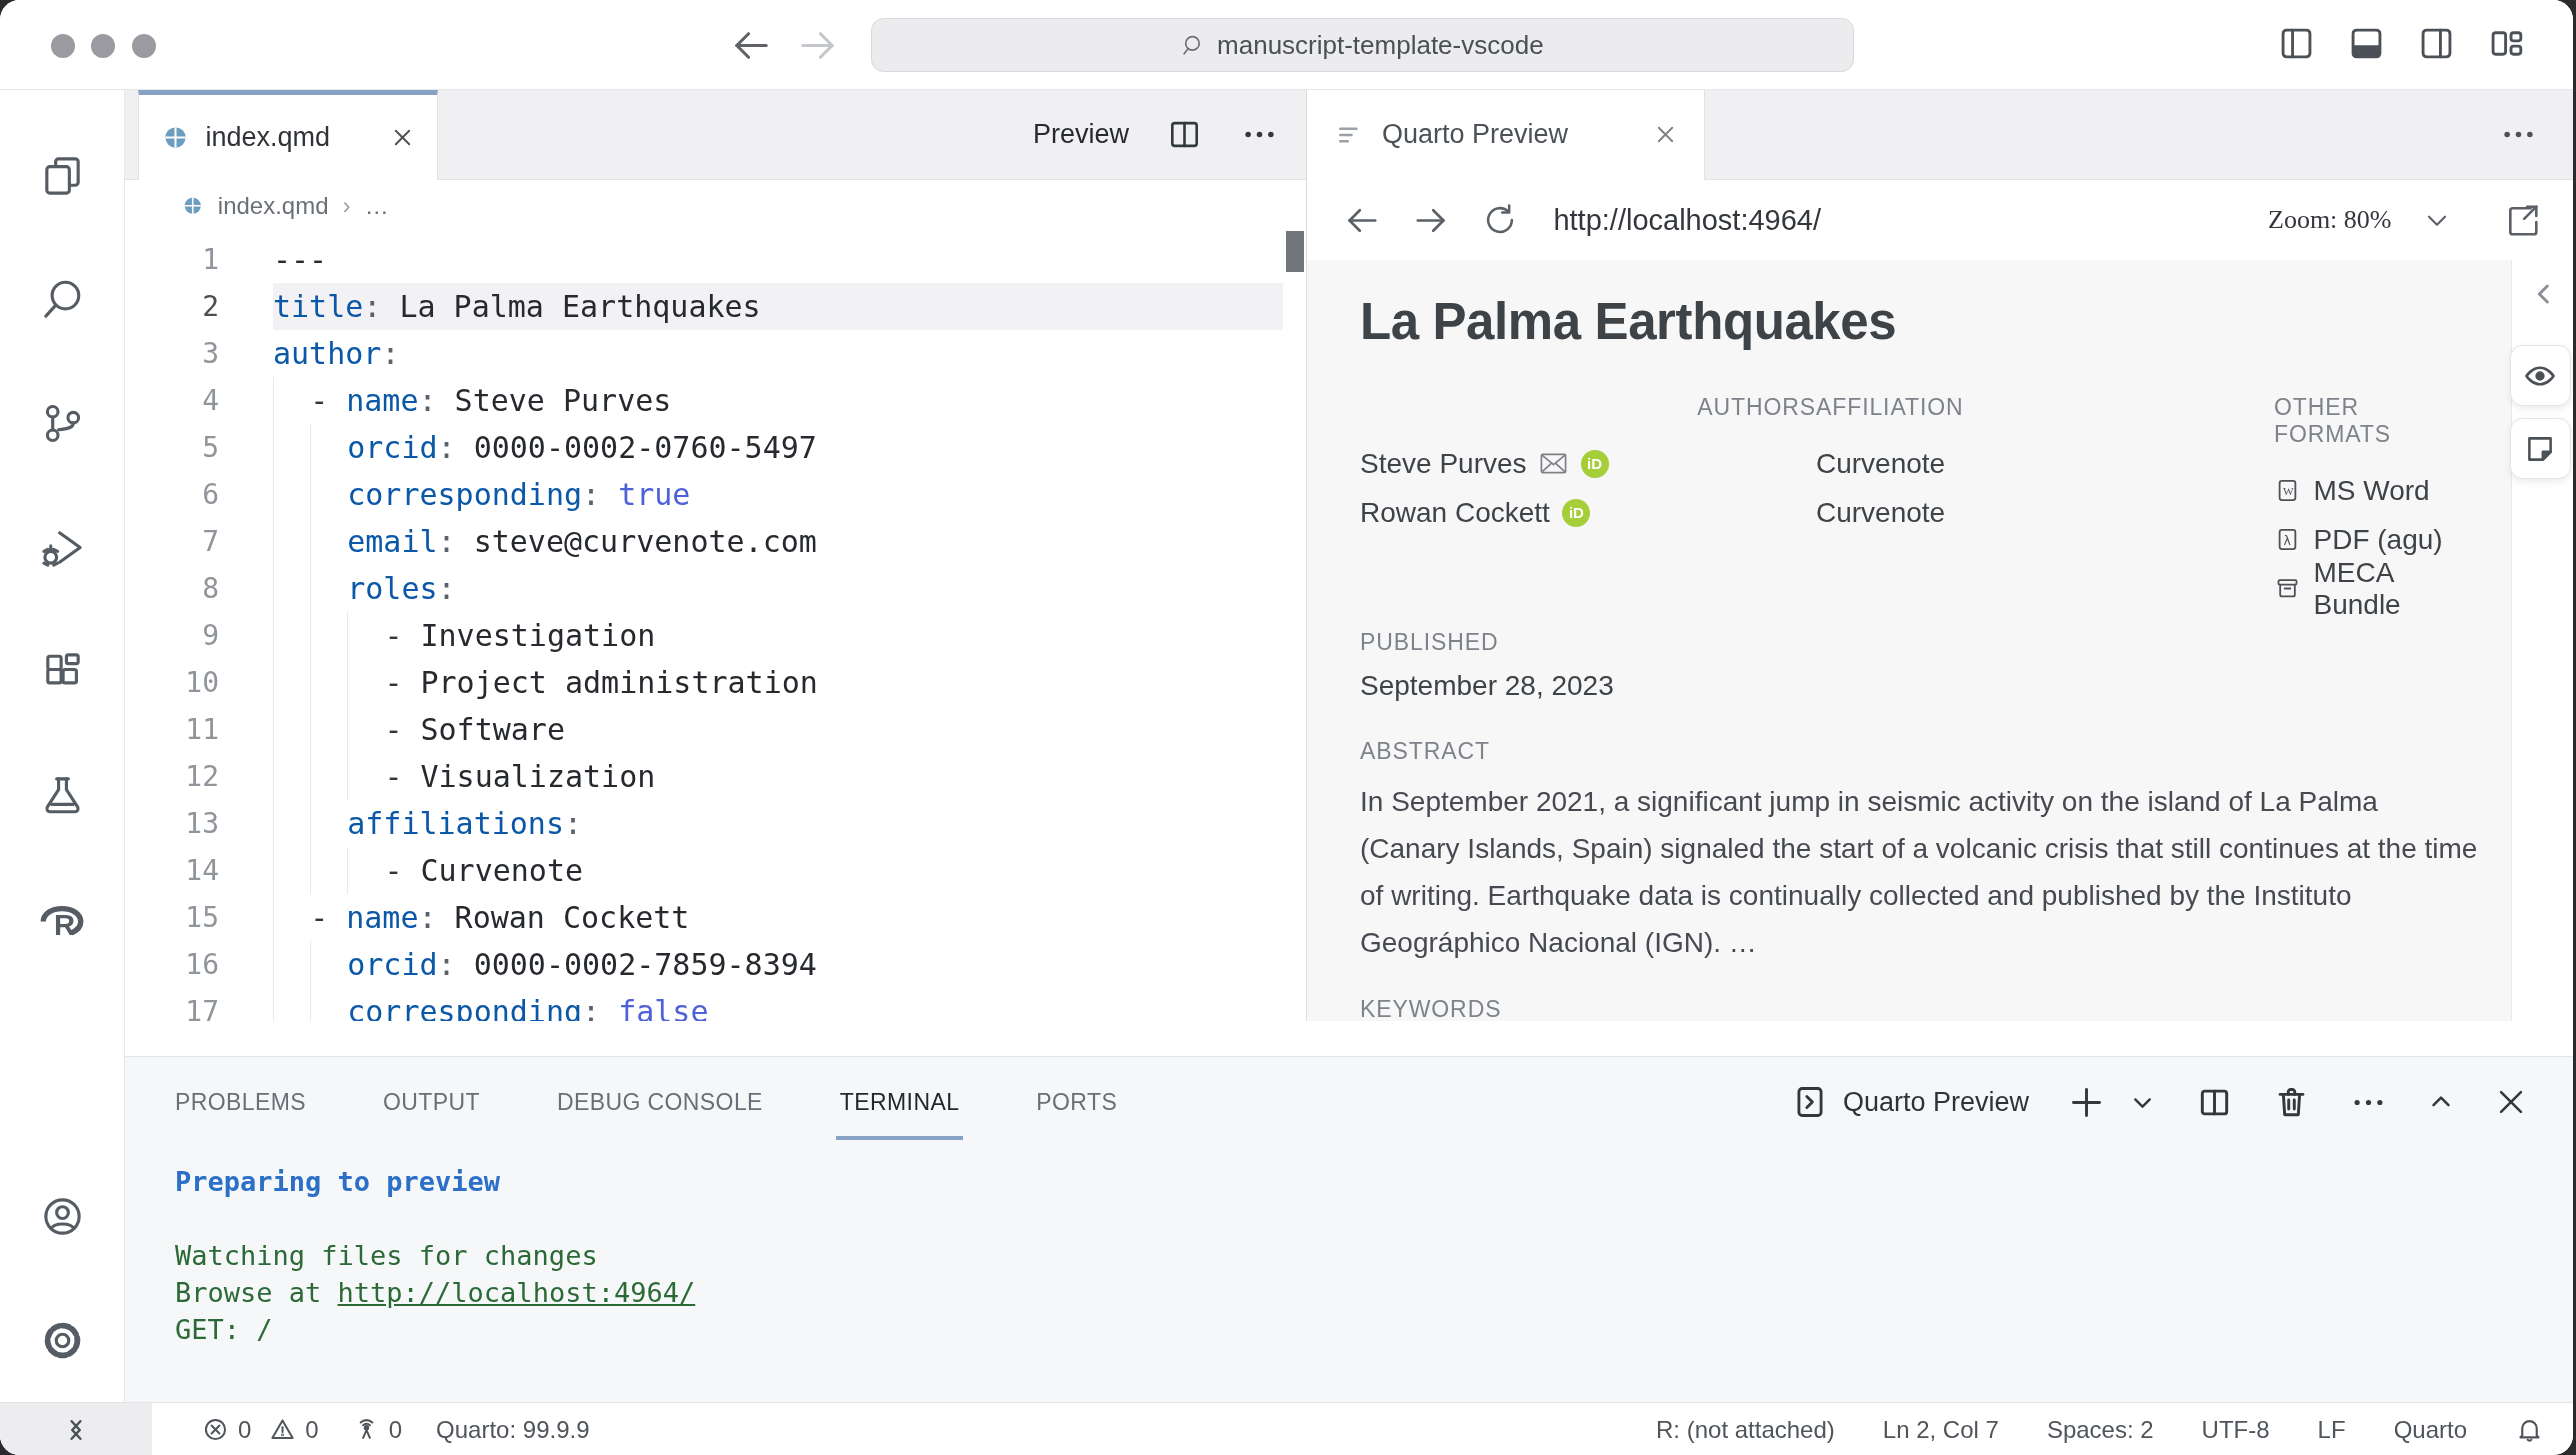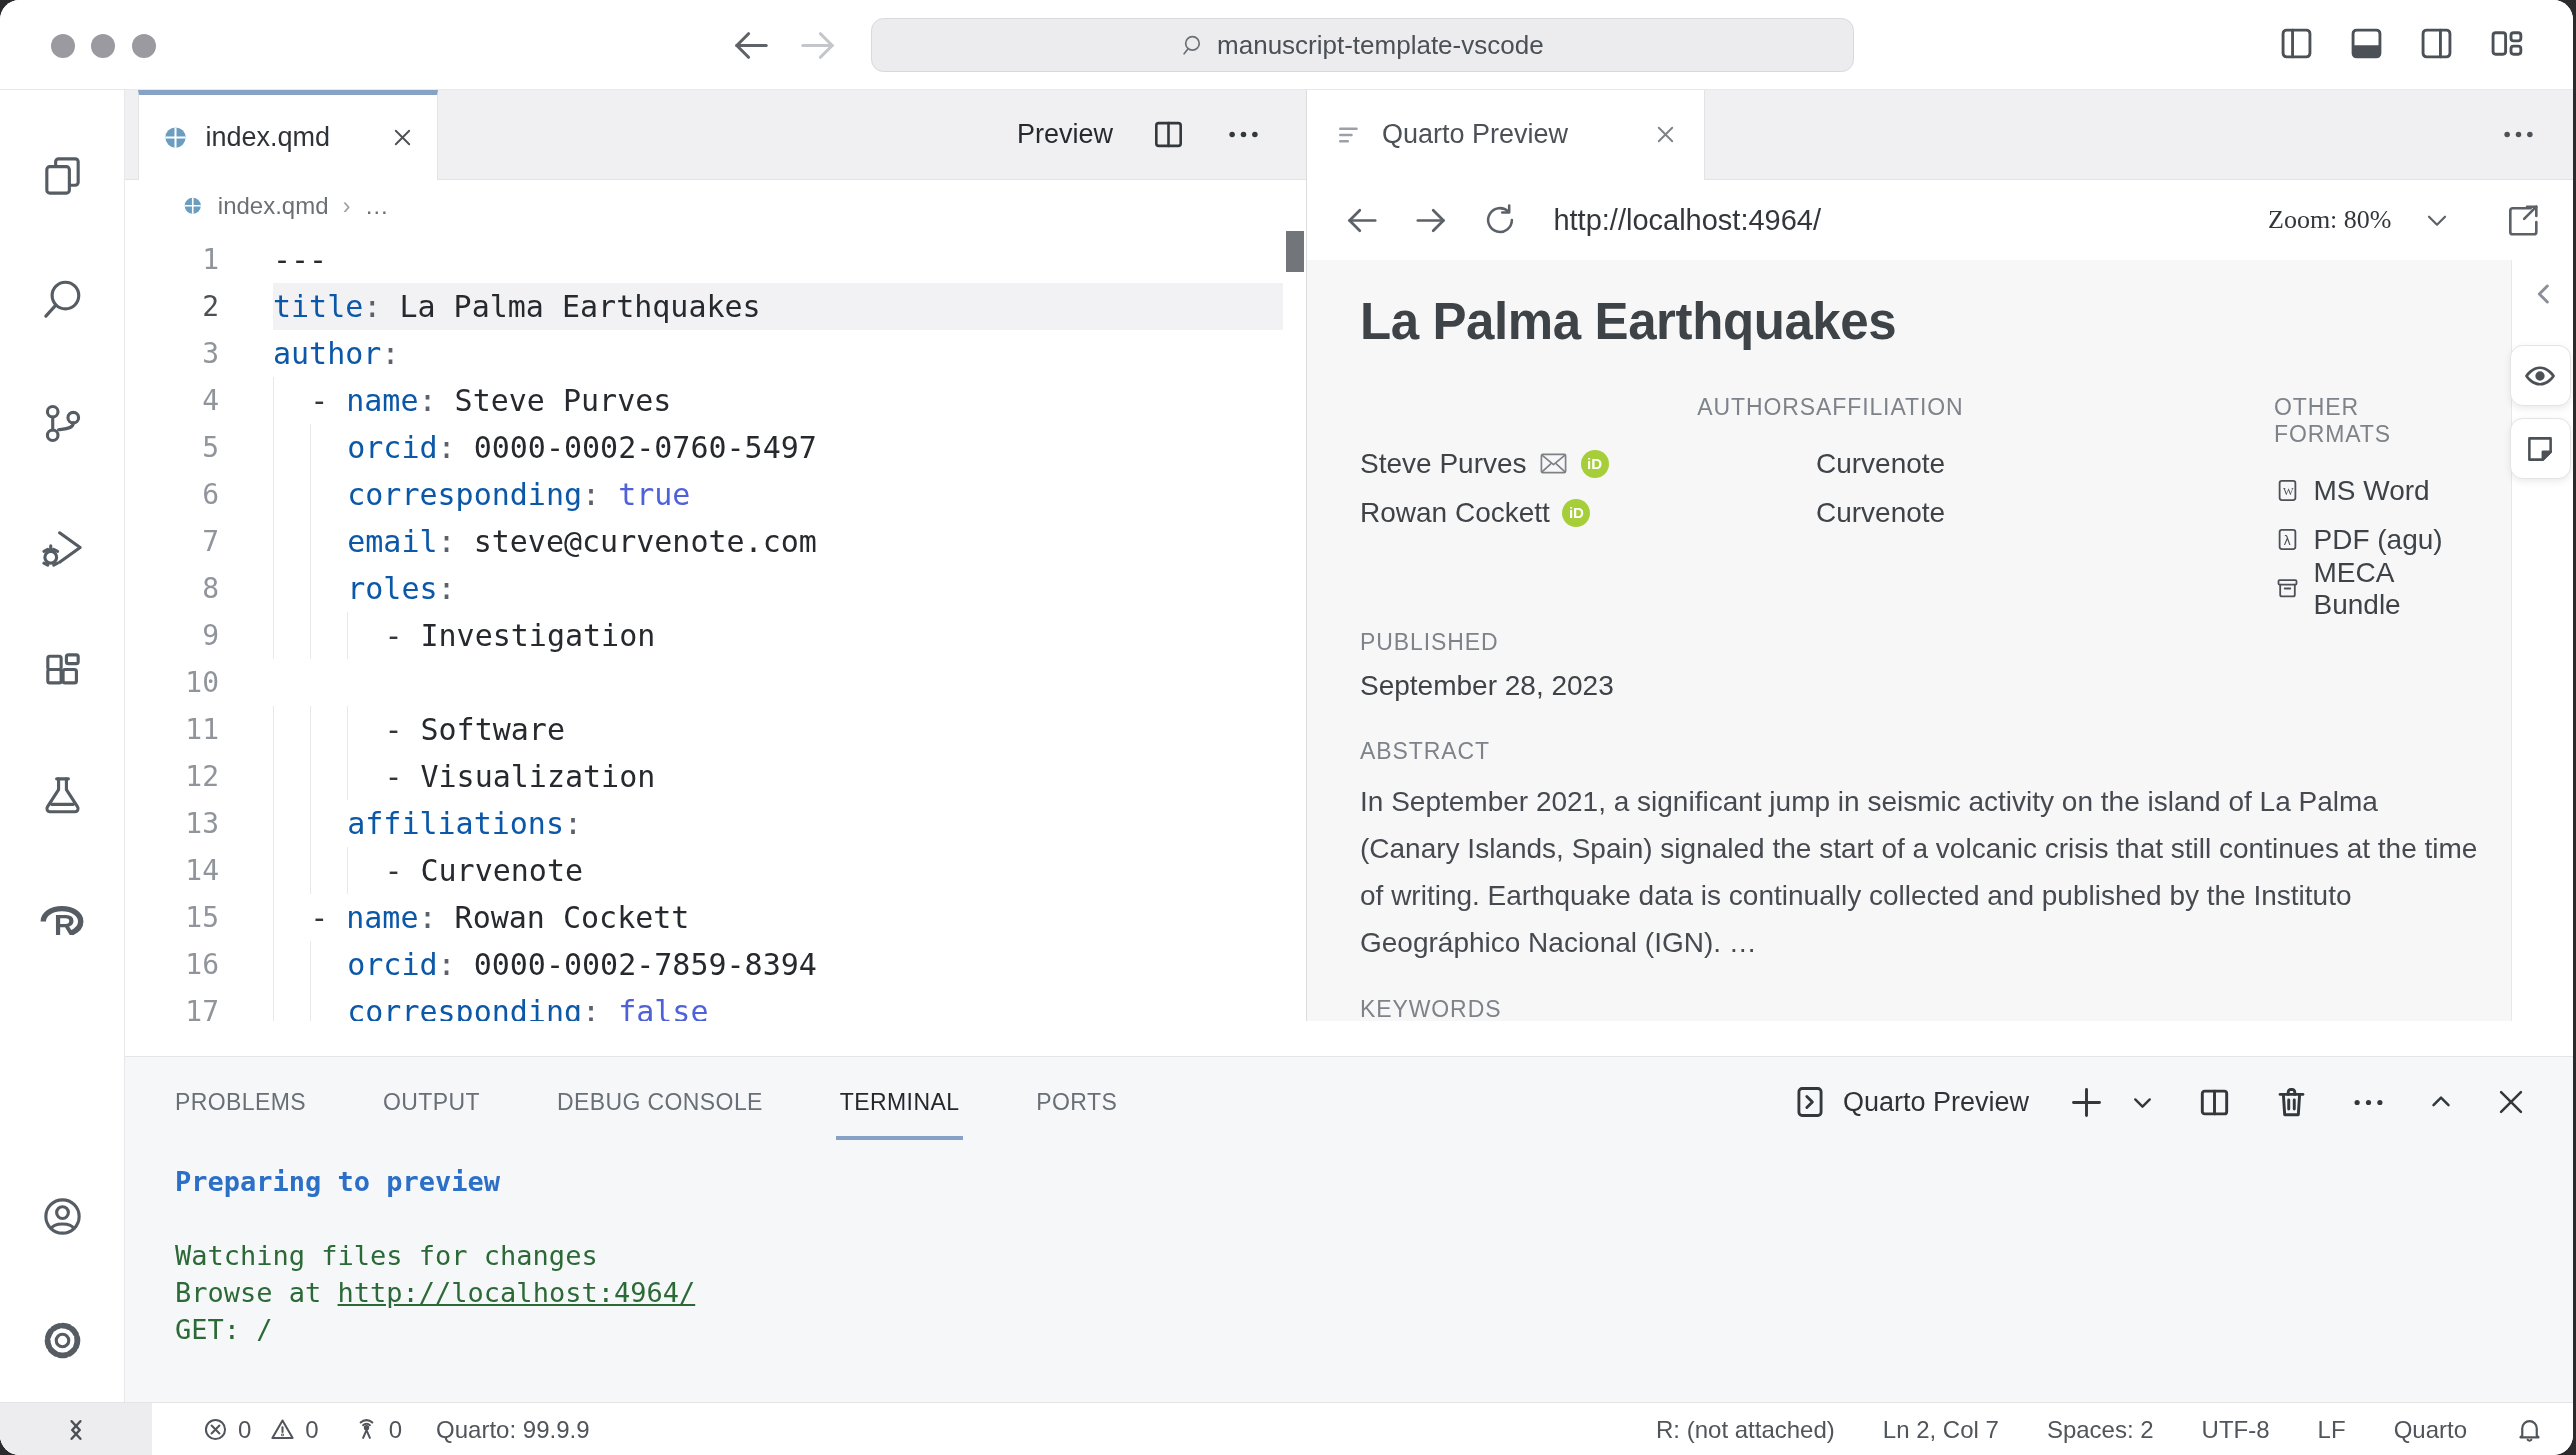--- a/index.html
+++ b/index.html
@@ -18,21 +18,21 @@
   .activitybar{position:absolute;left:0;top:90px;width:125px;height:1312px;background:#fff;border-right:1.8px solid #e8e8eb;box-sizing:border-box;display:flex;flex-direction:column;align-items:center;padding-top:23px;}
   .ab-item{width:124px;height:124px;display:flex;align-items:center;justify-content:center;color:#565c63;}
   .ab-spacer{flex:1;}
 
   
   .editor-group{position:absolute;left:125px;top:90px;width:1181px;height:931px;background:#fff;overflow:hidden;}
   .tabbar{position:absolute;top:0;left:0;right:0;height:90px;background:#f0f0f2;border-bottom:1.8px solid #e3e3e6;box-sizing:border-box;display:flex;}
   .tab-active{position:relative;margin-left:13.4px;width:300px;height:90px;background:#fff;border-top:5.4px solid #86a3c6;border-left:1.8px solid #e3e3e6;border-right:1.8px solid #e3e3e6;box-sizing:border-box;display:flex;align-items:center;gap:16px;padding:0 23px;z-index:2;}
   .tab-label{font-size:27px;color:#2f3337;}
   .tab-close{margin-left:auto;color:#4c5157;}
-  .tab-actions{margin-left:auto;display:flex;align-items:center;gap:36px;padding-right:43px;color:#26292e;}
+  .tab-actions{margin-left:auto;display:flex;align-items:center;gap:36px;padding-right:27px;color:#26292e;}
   .preview-btn{font-size:27px;color:#26292e;}
   .breadcrumb{position:absolute;top:90px;left:0;right:0;height:52px;display:flex;align-items:center;gap:14.3px;padding-left:57px;color:#6a7076;font-size:24px;background:#fff;}
   .crumb-sep{color:#9aa0a6;font-size:23px;}
   .code-area{position:absolute;top:141px;left:0;right:0;bottom:0;font-family:"DejaVu Sans Mono",monospace;font-size:30px;padding-top:5.4px;overflow:hidden;}
   .code-line{display:flex;height:47px;line-height:47px;}
   .ln{width:94px;flex:0 0 94px;text-align:right;color:#90959b;font-size:28px;}
   .code-line.current .ln{color:#4b5055;}
   .code{margin-left:54px;margin-right:23px;flex:1;white-space:pre;}
   .code.cur{background:#f2f2f4;}
   .ind{display:inline-block;border-left:1.8px solid #e8e8ea;}
@@ -295,20 +295,21 @@
           <div class="code-line">
             <div class="ln">8</div>
             <div class="code"><span class="ind">  </span><span class="ind">  </span><span class="tk-key">roles</span><span class="tk-pct">:</span></div>
           </div>
           <div class="code-line">
             <div class="ln">9</div>
             <div class="code"><span class="ind">  </span><span class="ind">  </span><span class="ind">  </span><span class="tk-dash">- </span><span class="tk-pln">Investigation</span></div>
           </div>
           <div class="code-line">
             <div class="ln">10</div>
+            <div class="code"><span class="ind">  </span><span class="ind">  </span><span class="ind">  </span><span class="tk-dash">- </span><span class="tk-pln">Project administration</span></div>
           </div>
           <div class="code-line">
             <div class="ln">11</div>
             <div class="code"><span class="ind">  </span><span class="ind">  </span><span class="ind">  </span><span class="tk-dash">- </span><span class="tk-pln">Software</span></div>
           </div>
           <div class="code-line">
             <div class="ln">12</div>
             <div class="code"><span class="ind">  </span><span class="ind">  </span><span class="ind">  </span><span class="tk-dash">- </span><span class="tk-pln">Visualization</span></div>
           </div>
           <div class="code-line">

